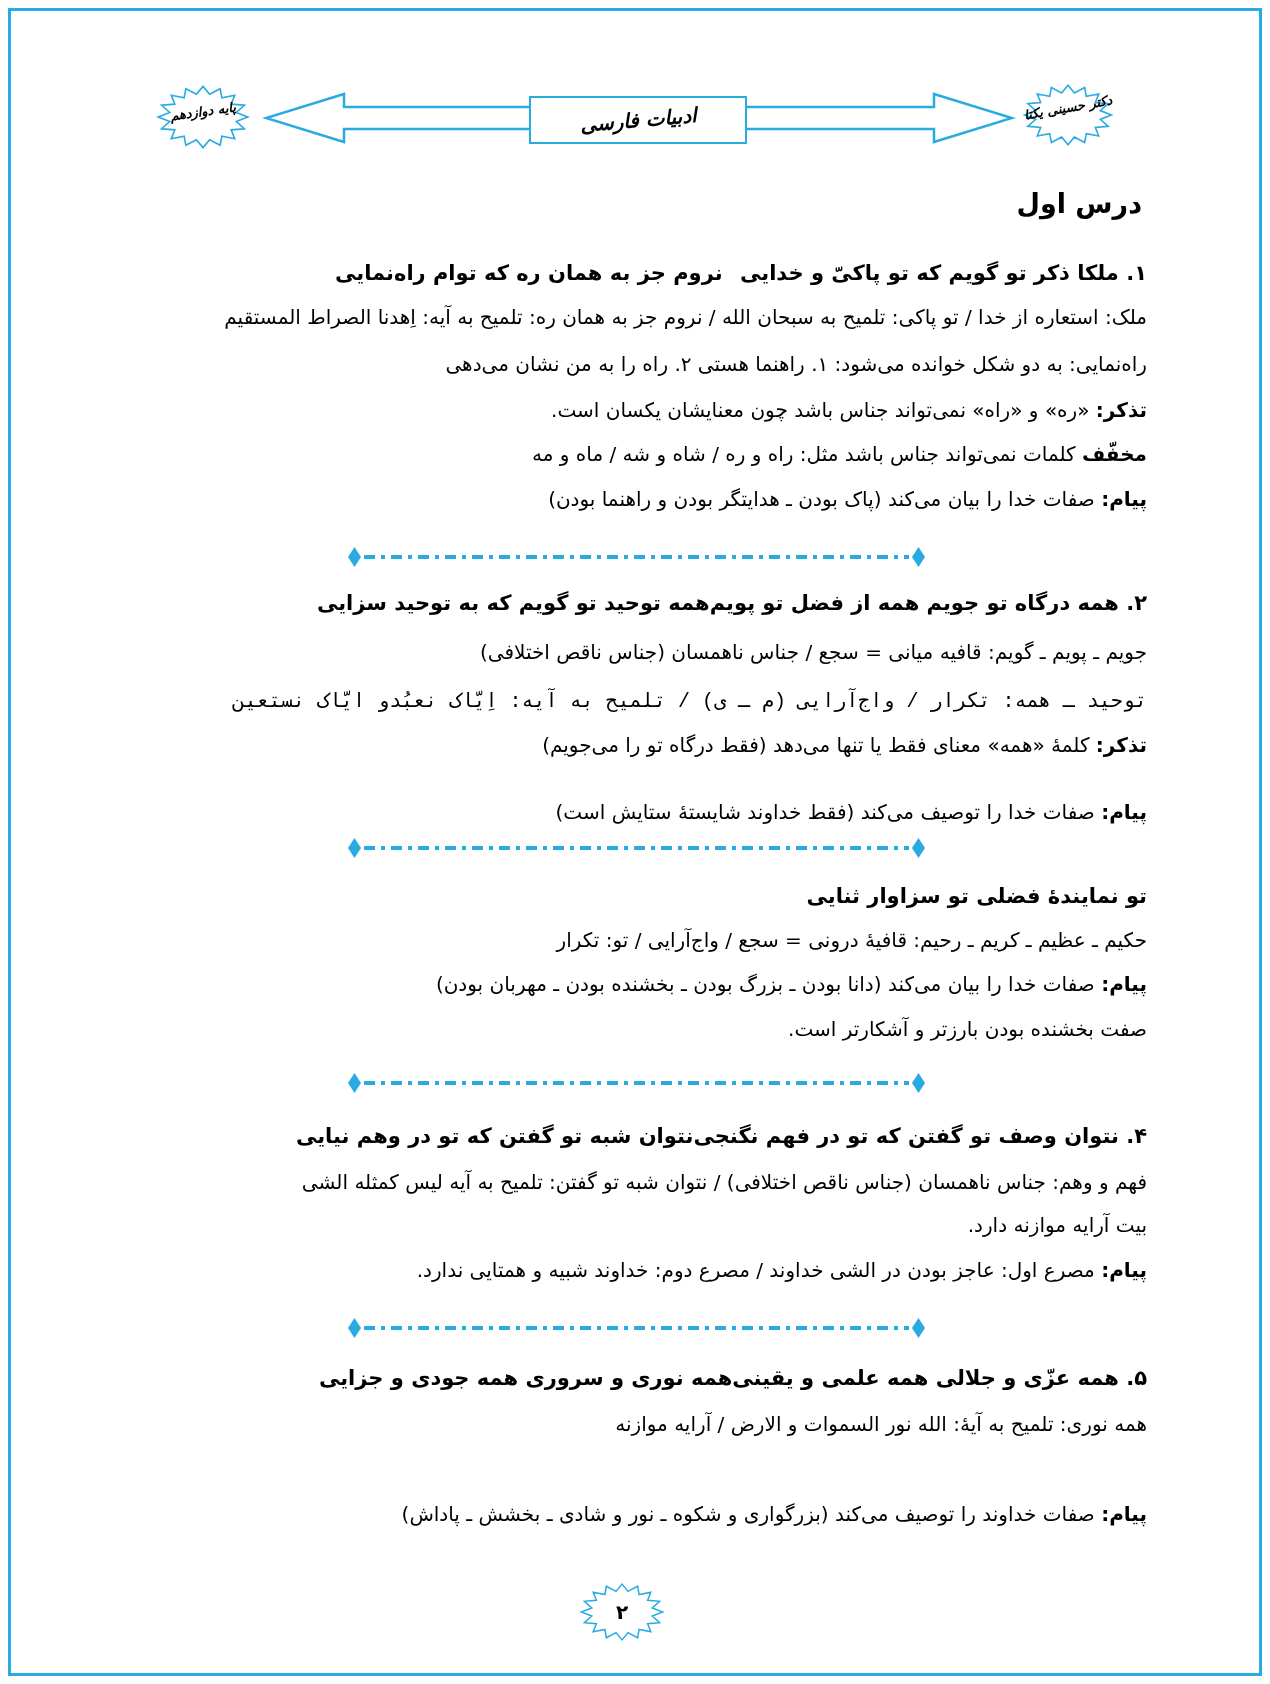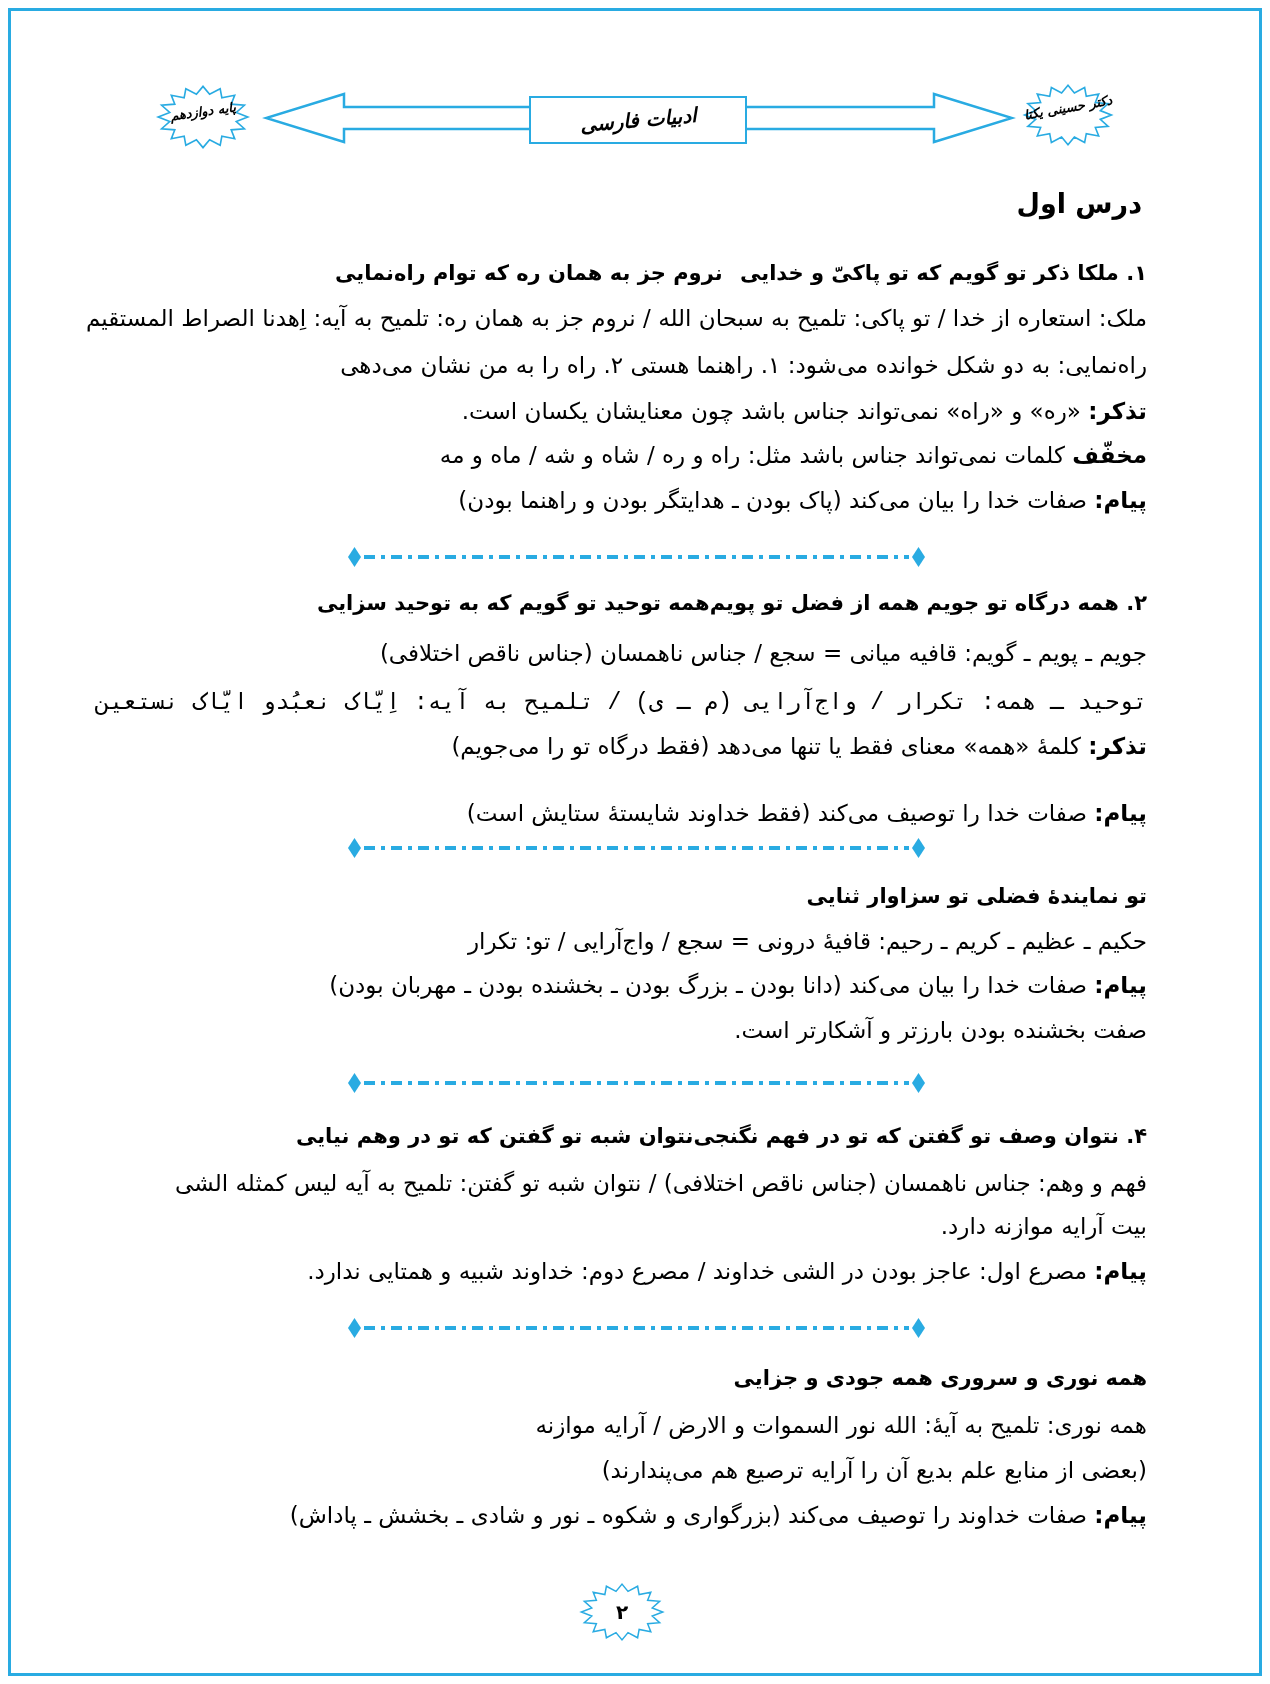--- a/index.html
+++ b/index.html
@@ -52,21 +52,21 @@
   .verse{
     position:absolute;
     right:123px;width:812px;
     display:flex;justify-content:space-between;
     font-size:21px;font-weight:bold;
     white-space:nowrap;
   }
   .aline{
     position:absolute;
     right:123px;left:130px;
-    font-size:23px;
+    font-size:20px;
     text-align:right;
     white-space:nowrap;
   }
   .prefix{font-weight:bold;}
   
   .divider{
     position:absolute;
     left:348px;width:577px;height:22px;
     display:flex;align-items:center;
   }
@@ -180,24 +180,24 @@
   <div class="aline" style="top:1213px;"><span class="prefix"></span><span>بیت آرایه موازنه دارد.</span></div>
   <div class="aline" style="top:1258px;"><span class="prefix">پیام:</span><span> مصرع اول: عاجز بودن در الشی خداوند / مصرع دوم: خداوند شبیه و همتایی ندارد.</span></div>
 
   <div class="divider" style="top:1317px;">
     <div class="diamond"></div>
     <div class="dashline"></div>
     <div class="diamond"></div>
   </div>
 
   <div class="verse" style="top:1366px;">
+    <span>۵. همه عزّی و جلالی همه علمی و یقینی</span>
     <span>همه نوری و سروری همه جودی و جزایی</span>
   </div>
   <div class="aline" style="top:1412px;"><span class="prefix"></span><span>همه نوری: تلمیح به آیهٔ: الله نور السموات و الارض / آرایه موازنه</span></div>
-  <div class="aline" style="top:1457px;"><span class="prefix"></span><span>(بعضی از منابع علم بدیع آن را آرایه ترصیع هم می‌پندارند)</span></div>
   <div class="aline" style="top:1502px;"><span class="prefix">پیام:</span><span> صفات خداوند را توصیف می‌کند (بزرگواری و شکوه ـ نور و شادی ـ بخشش ـ پاداش)</span></div>
 
   <div class="starburst" style="left:569px;top:1582px;width:106px;height:60px;">
     <svg viewBox="0 0 200 140">
       <polygon fill="#ffffff" stroke="#29ABE2" stroke-width="3.5" points="195,70 170.6,79.6 187.8,94.9 159.8,97.2 167.2,116 140,110.7 136.4,130.1 114,118.1 100,135 86,118.1 63.6,130.1 60,110.7 32.8,116 40.2,97.2 12.2,94.9 29.4,79.6 5,70 29.4,60.4 12.2,45.1 40.2,42.8 32.8,24 60,29.3 63.6,9.9 86,21.9 100,5 114,21.9 136.4,9.9 140,29.3 167.2,24 159.8,42.8 187.8,45.1 170.6,60.4"></polygon>
     </svg>
   </div>
   <div class="page-num">۲</div>
 </div>
 

